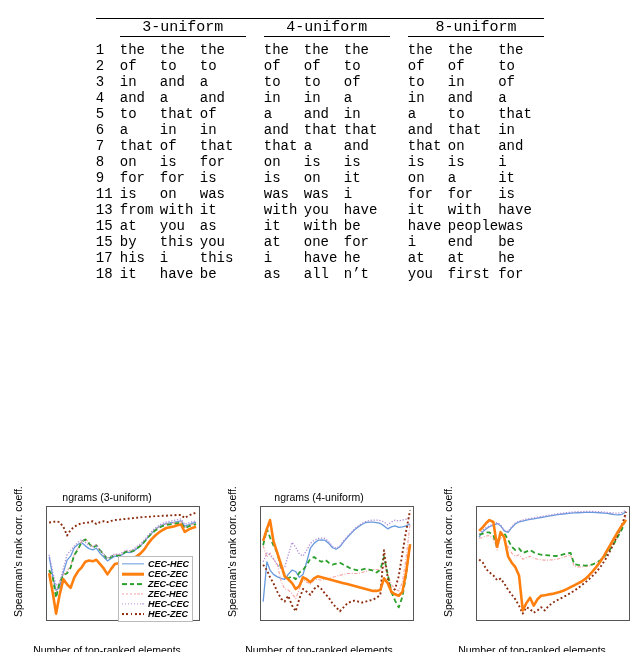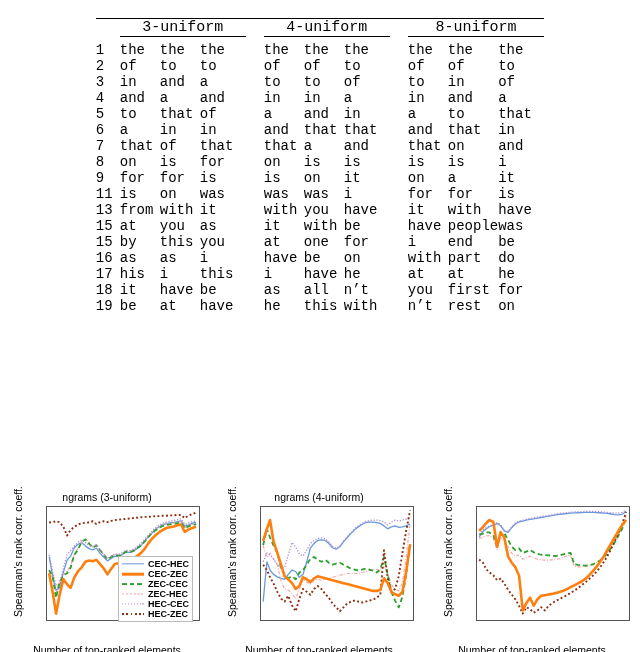--- a/index.html
+++ b/index.html
@@ -38,21 +38,21 @@
 
   .plotbox{position:absolute;border:0.9px solid #555;background:#fff;overflow:hidden;}
   .ytickmark{position:absolute;right:100%;width:3px;height:0.9px;background:#555;}
   .xtickmark{position:absolute;top:100%;width:0.9px;height:3px;background:#555;}
   .xtickmark.minor{height:2px;}
 
   svg.lines{position:absolute;left:0;top:0;width:100%;height:100%;}
 
   
   .legend{position:absolute;border:0.8px solid #bbb;background:#fff;padding:2px 3px;}
-  .legrow{display:flex;align-items:center;height:10px;}
+  .legrow{display:flex;align-items:center;height:10px;font-style:italic;}
   .legswatch{width:22px;height:10px;margin-right:4px;flex:none;position:relative;}
   .legswatch i{position:absolute;left:0;right:0;top:50%;transform:translateY(-50%);display:block;}
   .leglabel{font-size:9px;font-family:"Liberation Sans",sans-serif;font-weight:bold;color:#000;white-space:nowrap;}
 </style>
 </head>
 <body>
 
 <div class="table-wrap">
   <table class="ngram">
     <thead>
@@ -242,34 +242,20 @@
           <td class="sep"></td>
           <td class="cell col-c">at</td>
           <td class="cell col-z">one</td>
           <td class="cell col-h">for</td>
           <td class="sep"></td>
           <td class="cell col-c">i</td>
           <td class="cell col-z">end</td>
           <td class="cell col-h">be</td>
         </tr>
         <tr>
-          <td class="idx">16</td>
-          <td class="cell col-c">as</td>
-          <td class="cell col-z">as</td>
-          <td class="cell col-h">i</td>
-          <td class="sep"></td>
-          <td class="cell col-c">have</td>
-          <td class="cell col-z">be</td>
-          <td class="cell col-h">on</td>
-          <td class="sep"></td>
-          <td class="cell col-c">with</td>
-          <td class="cell col-z">part</td>
-          <td class="cell col-h">do</td>
-        </tr>
-        <tr>
           <td class="idx">17</td>
           <td class="cell col-c">his</td>
           <td class="cell col-z">i</td>
           <td class="cell col-h">this</td>
           <td class="sep"></td>
           <td class="cell col-c">i</td>
           <td class="cell col-z">have</td>
           <td class="cell col-h">he</td>
           <td class="sep"></td>
           <td class="cell col-c">at</td>
@@ -282,34 +268,20 @@
           <td class="cell col-z">have</td>
           <td class="cell col-h">be</td>
           <td class="sep"></td>
           <td class="cell col-c">as</td>
           <td class="cell col-z">all</td>
           <td class="cell col-h">n’t</td>
           <td class="sep"></td>
           <td class="cell col-c">you</td>
           <td class="cell col-z">first</td>
           <td class="cell col-h">for</td>
-        </tr>
-        <tr>
-          <td class="idx">19</td>
-          <td class="cell col-c">be</td>
-          <td class="cell col-z">at</td>
-          <td class="cell col-h">have</td>
-          <td class="sep"></td>
-          <td class="cell col-c">he</td>
-          <td class="cell col-z">this</td>
-          <td class="cell col-h">with</td>
-          <td class="sep"></td>
-          <td class="cell col-c">n’t</td>
-          <td class="cell col-z">rest</td>
-          <td class="cell col-h">on</td>
         </tr>
       </tbody>
   </table>
 </div>
 
 <div class="charts">
   <div class="chart" id="chart1">
     <div class="ctitle">ngrams (3-uniform)</div>
     <div class="ylabel" style="left: 12px; top: 133px;">Spearman's rank corr. coeff.</div>
     <div class="plotbox" style="left: 46px; top: 22px; width: 152px; height: 113px;">

